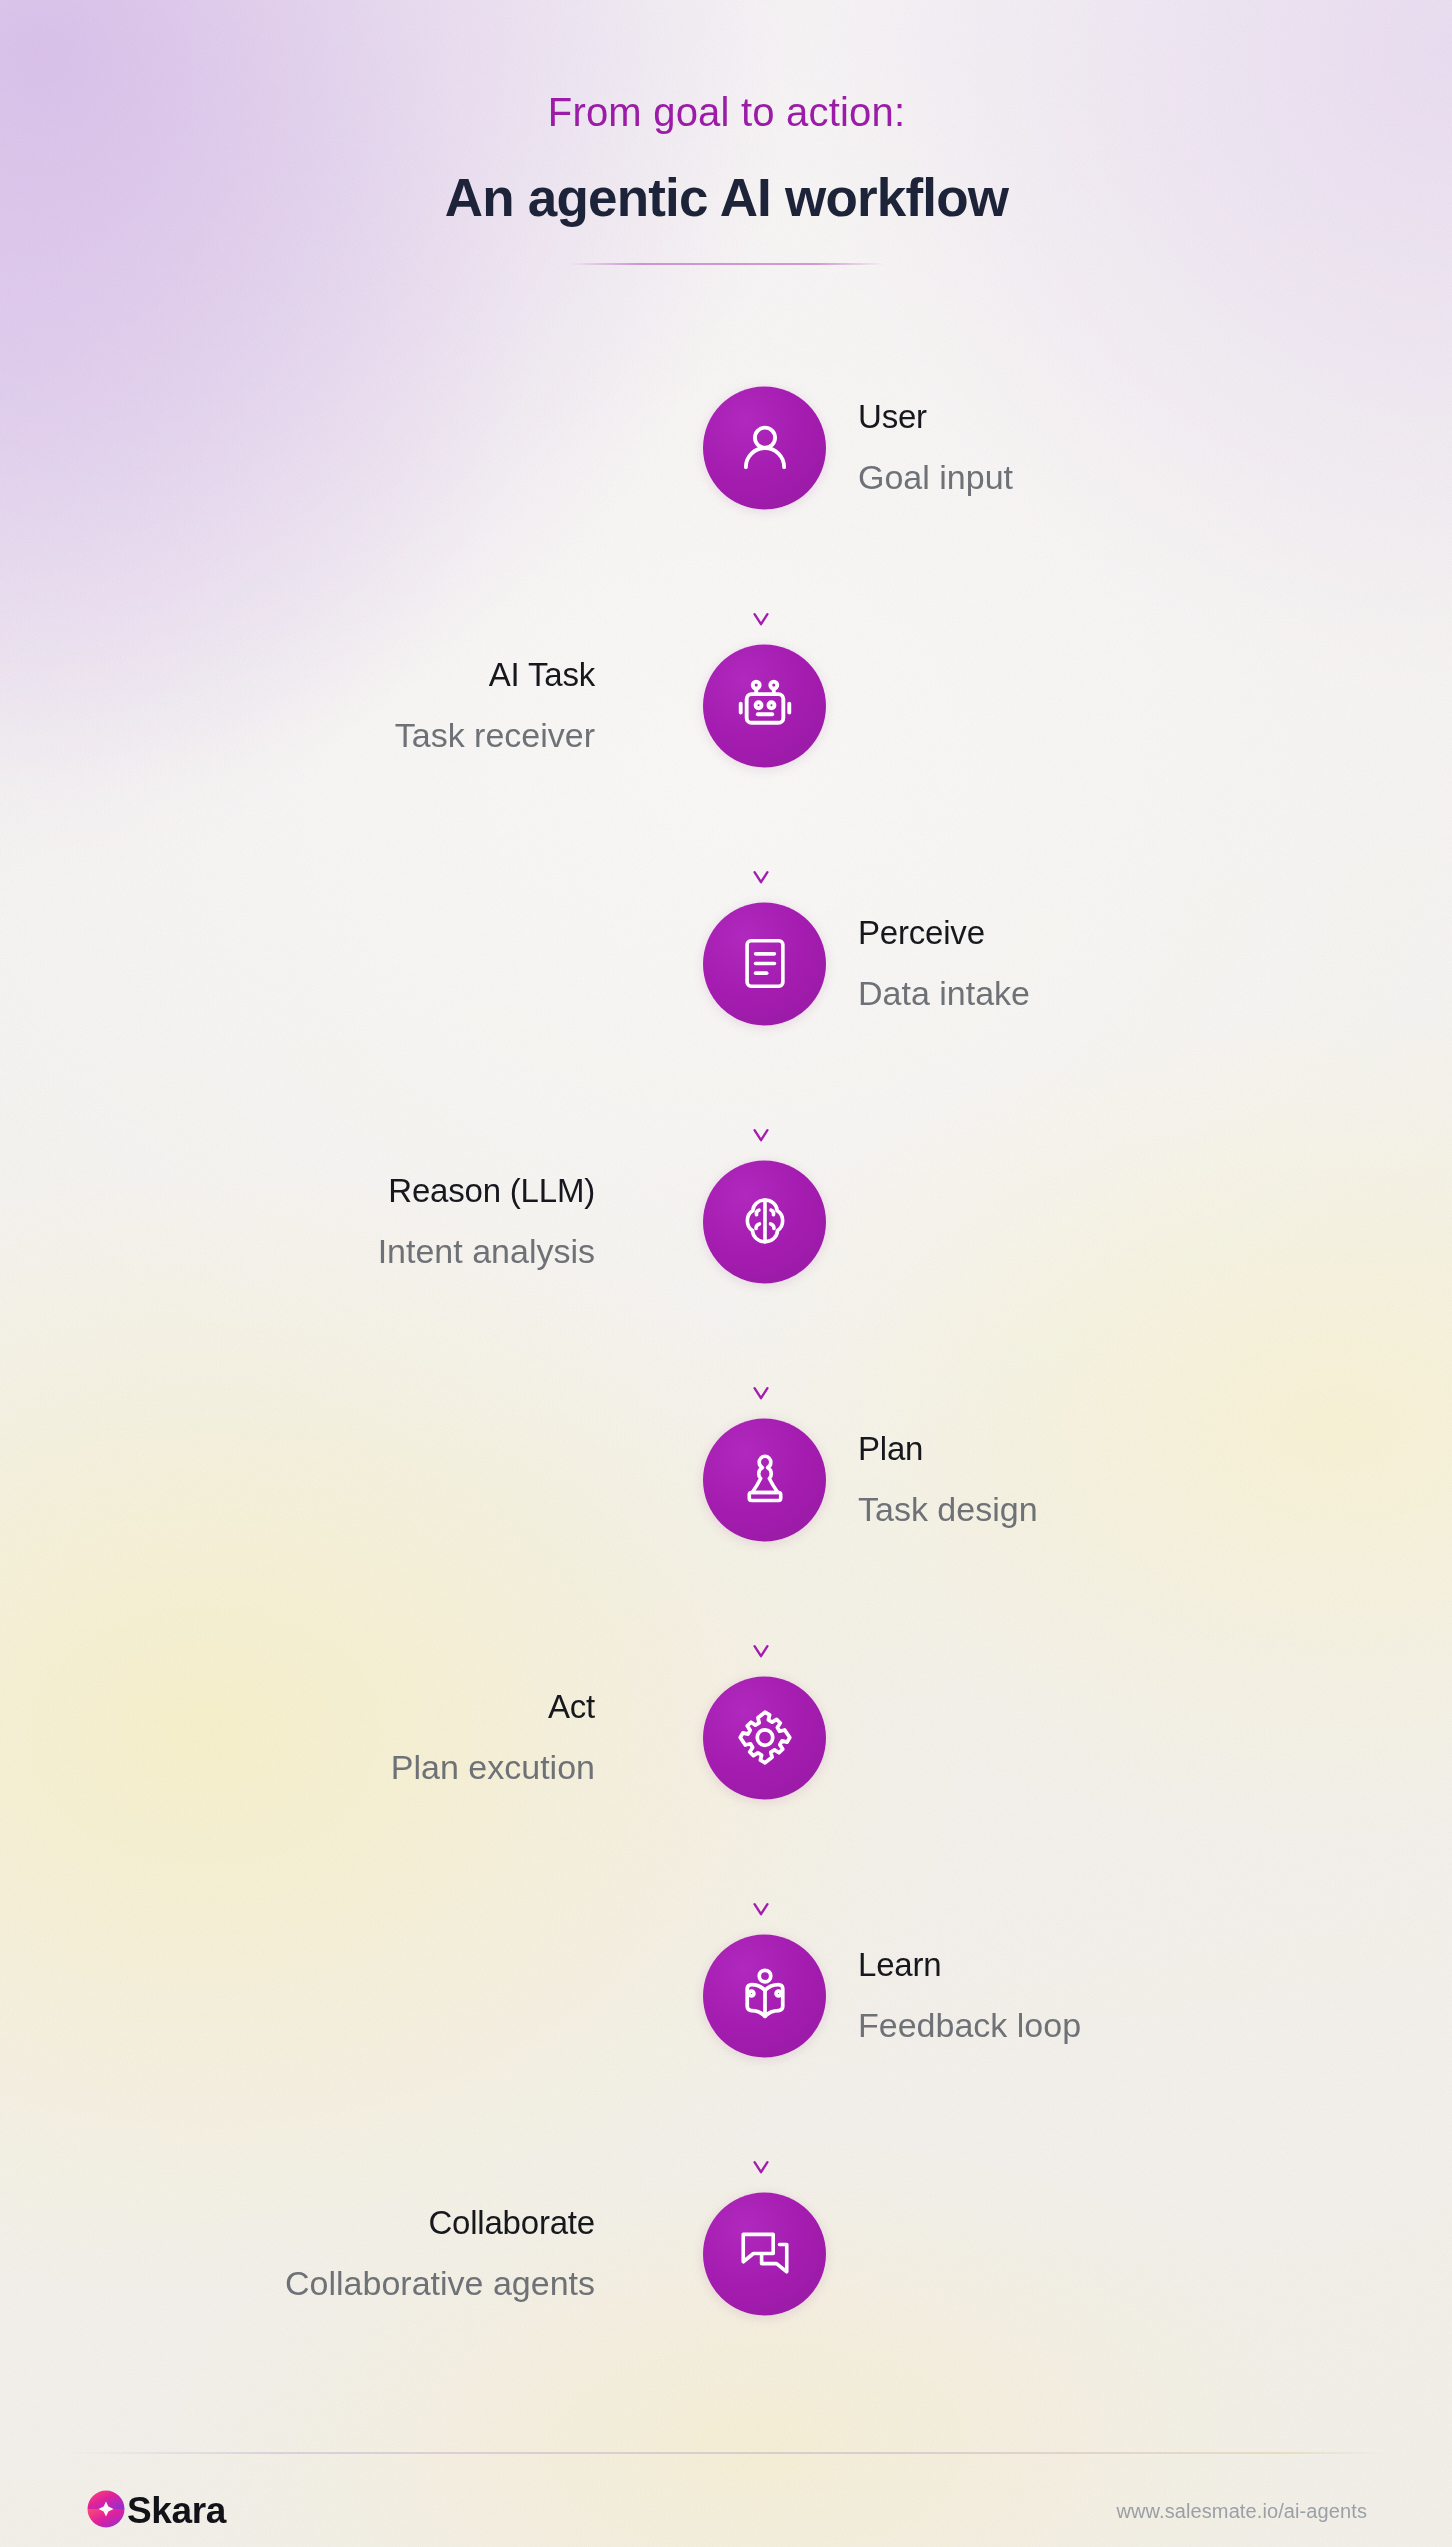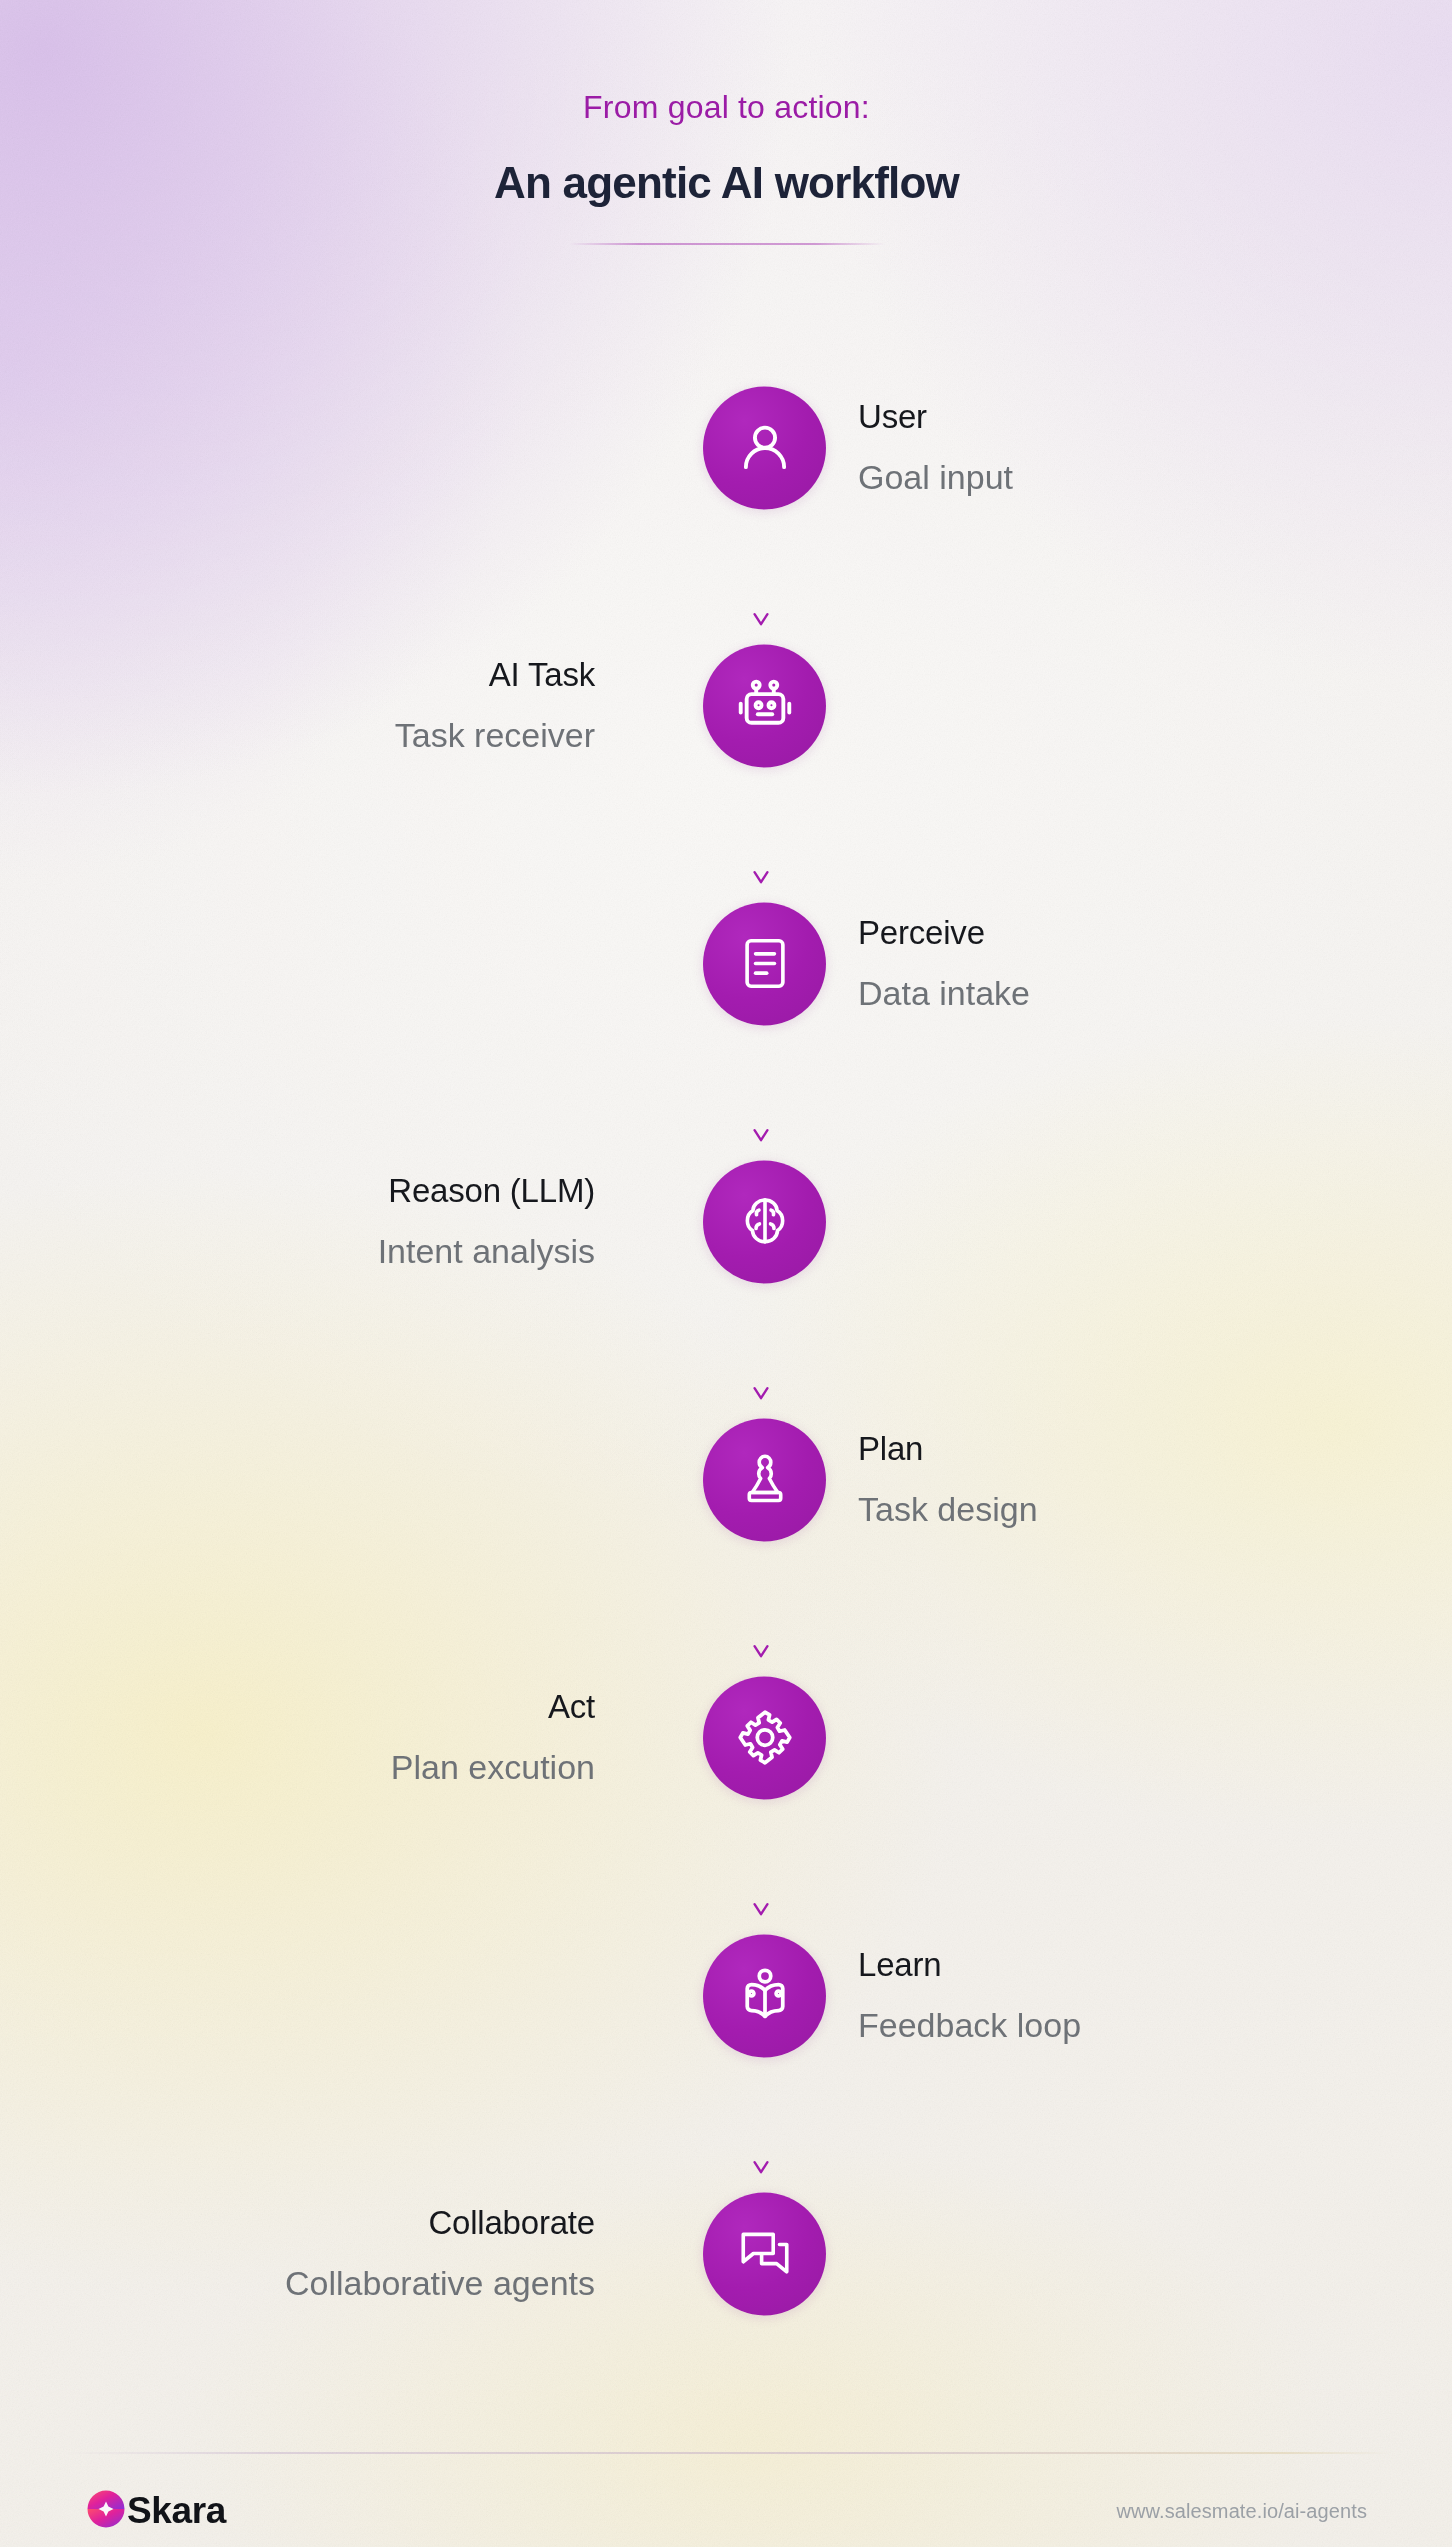--- a/index.html
+++ b/index.html
@@ -40,29 +40,29 @@
 
   
   .header {
     position: absolute;
     top: 88px;
     left: 0;
     width: 1453px;
     text-align: center;
   }
   .eyebrow {
-    font-size: 32px;
+    font-size: 40px;
     color: #9B1CA6;
     letter-spacing: 0.2px;
     font-weight: 400;
     margin: 0;
     line-height: 1.2;
   }
   .title {
-    font-size: 44px;
+    font-size: 53px;
     font-weight: 700;
     color: #1d2338;
     letter-spacing: -0.8px;
     margin: 32px 0 0 0;
     line-height: 1.15;
   }
   .title-rule {
     margin: 34px auto 0 auto;
     width: 316px;
     height: 2px;

